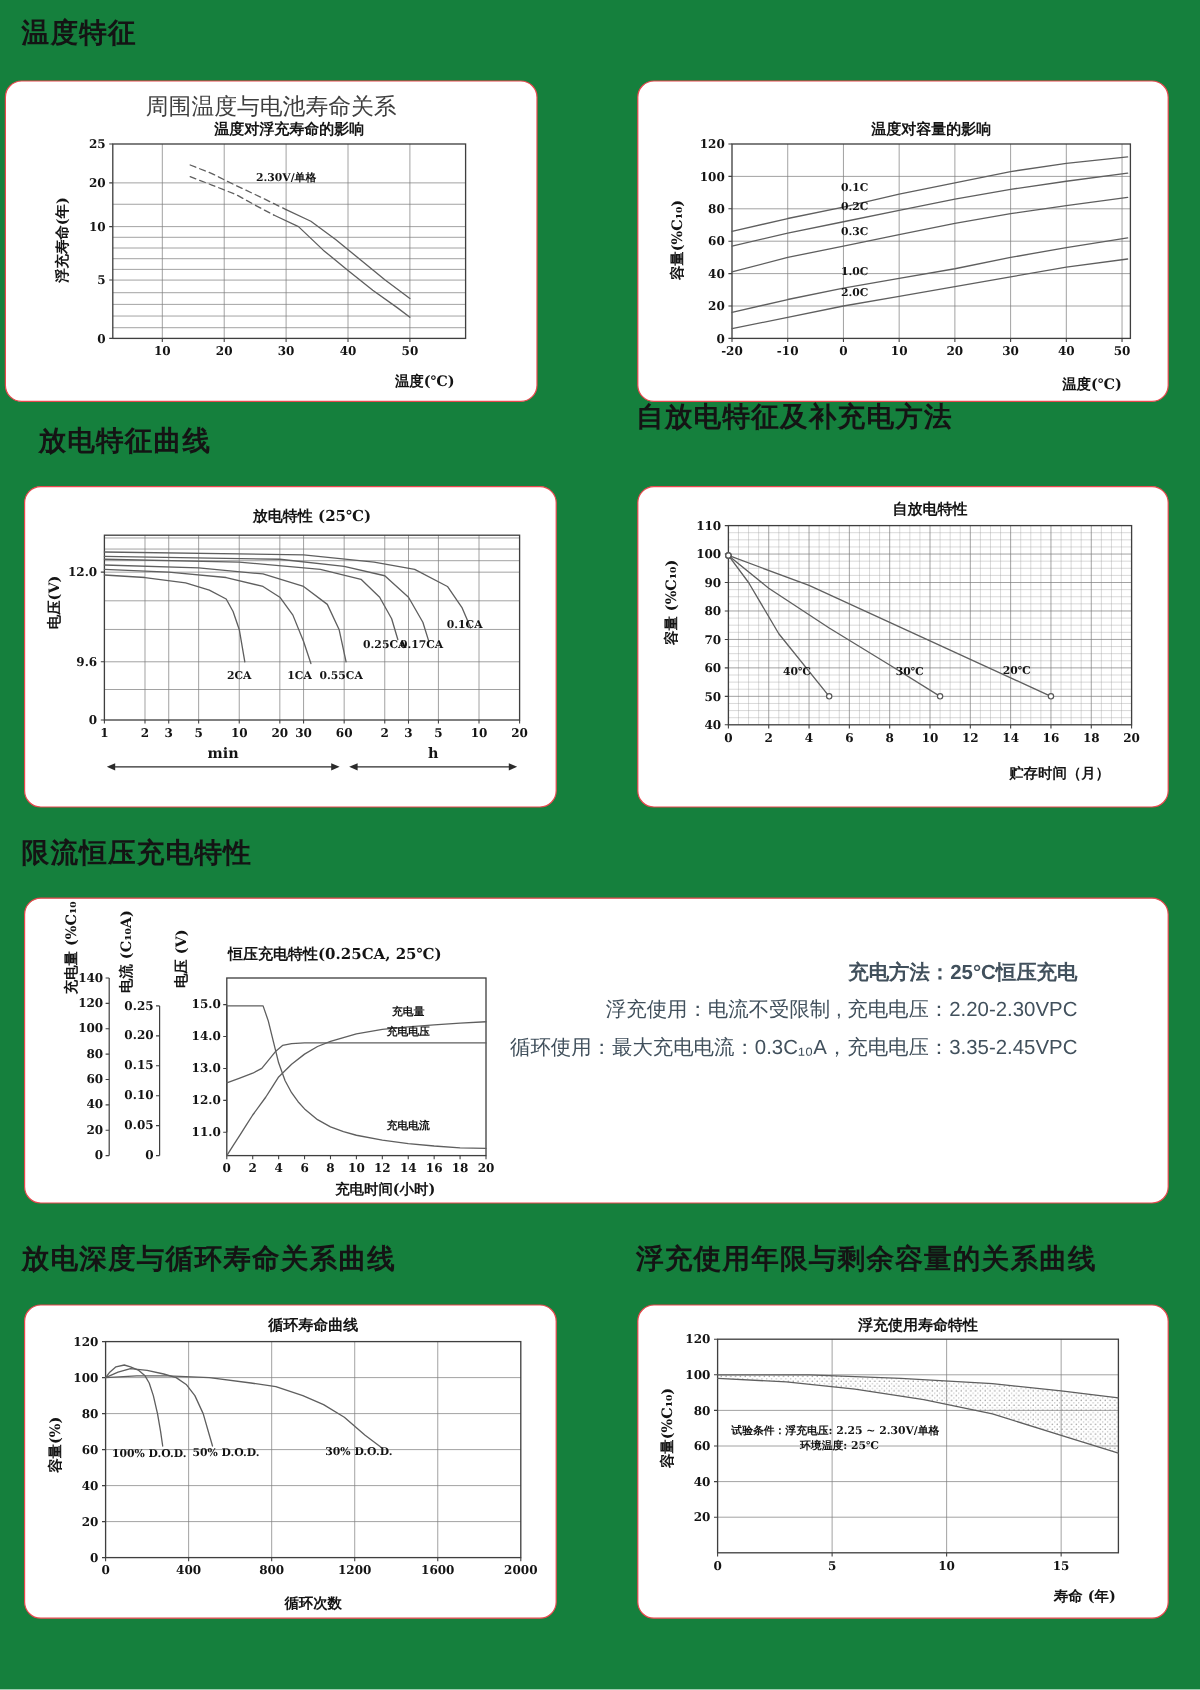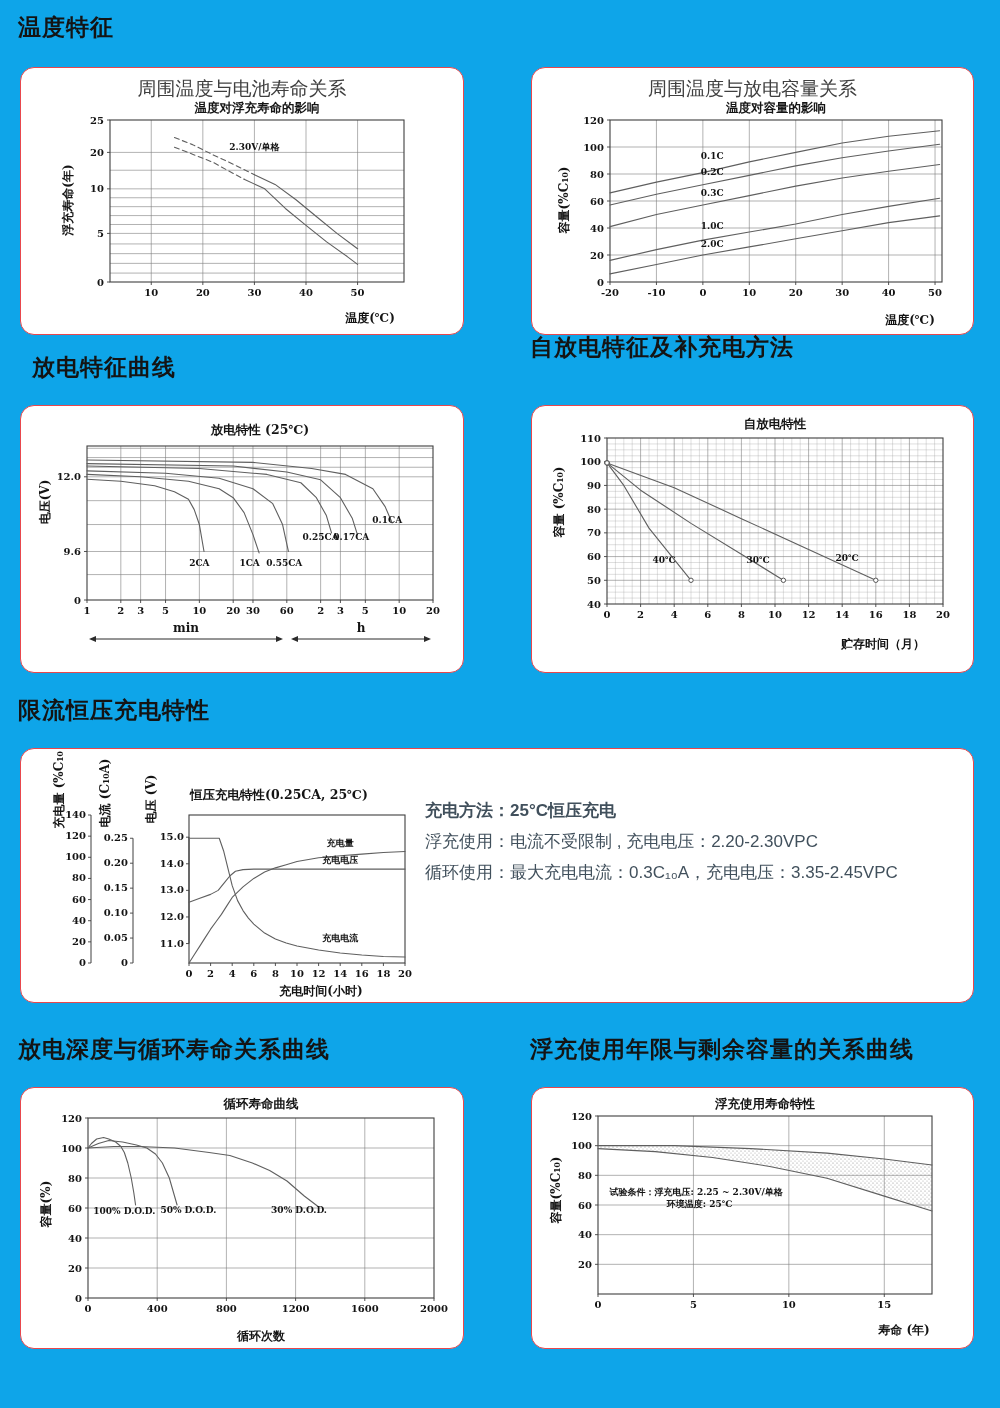--- a/index.html
+++ b/index.html
@@ -1,40 +1,40 @@
 <!DOCTYPE html>
 <html><head>
 <meta charset="utf-8">
 <style>
   html,body{margin:0;padding:0;background:#fff;}
-  .page{position:relative;width:1000px;height:1408px;background:#0ea5e9;overflow:hidden;
+  .page{position:relative;width:1000px;height:1408px;background:#15803d;overflow:hidden;
         font-family:"Liberation Sans",sans-serif;}
   .h1{position:absolute;font-size:23px;font-weight:bold;color:#141414;letter-spacing:1px;}
   .rbox{position:absolute;border:1.6px solid #e8474d;border-radius:14px;background:#fff;}
   .bhead{position:absolute;left:0;right:0;top:8px;text-align:center;font-size:19px;color:#3f3f3f;}
   .chart{position:absolute;}
   .chart svg{display:block;}
   svg text{fill:#141414;font-family:"DejaVu Serif",serif;font-weight:bold;}
   .tk{font-size:10px;}
   .ct{font-size:12.5px;}
   .at{font-size:12px;}
   .lb{font-size:9px;}
   .notes{position:absolute;left:404px;top:46px;font-size:17px;color:#41505c;line-height:31px;}
-  .nline{white-space:nowrap;}
+  .nline{white-space:nowrap;text-align:right;}
   .nb{font-weight:bold;}
   .ngap{height:17px;}
 </style>
 </head>
 <body>
 
 <div class="page">
 
   <div class="h1" style="left:18px;top:12px">温度特征</div>
 
-  <div class="rbox" style="left:20px;top:67px;width:442px;height:266px">
+  <div class="rbox" style="left:4px;top:67px;width:442px;height:266px">
     <div class="bhead">周围温度与电池寿命关系</div>
     <div class="chart" style="left:11px;top:32px">
         <svg viewBox="0 0 420 230" width="420" height="230">
           <line x1="119.26315789473685" x2="119.26315789473685" y1="20" y2="182" stroke="#7e7e7e" stroke-width="0.6"></line>
           <line x1="170.8421052631579" x2="170.8421052631579" y1="20" y2="182" stroke="#7e7e7e" stroke-width="0.6"></line>
           <line x1="222.42105263157893" x2="222.42105263157893" y1="20" y2="182" stroke="#7e7e7e" stroke-width="0.6"></line>
           <line x1="274" x2="274" y1="20" y2="182" stroke="#7e7e7e" stroke-width="0.6"></line>
           <line x1="325.57894736842104" x2="325.57894736842104" y1="20" y2="182" stroke="#7e7e7e" stroke-width="0.6"></line>
           <line y1="173.09" y2="173.09" x1="78" x2="372" stroke="#7e7e7e" stroke-width="0.6"></line>
           <line y1="163.37" y2="163.37" x1="78" x2="372" stroke="#7e7e7e" stroke-width="0.6"></line>
@@ -75,21 +75,20 @@
           <polyline points="212.10526315789474,79.16240000000002 232.73684210526315,88.85000000000001 253.36842105263156,108.452 274,125.381 294.63157894736844,141.824 315.2631578947368,156.566 325.57894736842104,164.34199999999998" fill="none" stroke="#5f5f5f" stroke-width="1.1" stroke-linejoin="round" stroke-linecap="round"></polyline>
           <text x="222.42105263157893" y="50.45599999999999" text-anchor="middle" class="lb" font-size="8.5">2.30V/单格</text>
           <text x="225" y="12" text-anchor="middle" class="ct" font-size="12.5">温度对浮充寿命的影响</text>
           <text x="338" y="222" text-anchor="middle" class="at" font-size="13">温度(℃)</text>
           <text x="40" y="100" text-anchor="middle" class="at" font-size="11" transform="rotate(-90 40 100)">浮充寿命(年)</text>
         </svg>
       </div>
   </div>
 
   <div class="rbox" style="left:531px;top:67px;width:441px;height:266px">
-    <div class="bhead">周围温度与放电容量关系</div>
     <div class="chart" style="left:6px;top:32px">
         <svg viewBox="0 0 430 230" width="430" height="230">
           <line x1="118.43356643356644" x2="118.43356643356644" y1="20" y2="182" stroke="#7e7e7e" stroke-width="0.6"></line>
           <line x1="164.86713286713288" x2="164.86713286713288" y1="20" y2="182" stroke="#7e7e7e" stroke-width="0.6"></line>
           <line x1="211.3006993006993" x2="211.3006993006993" y1="20" y2="182" stroke="#7e7e7e" stroke-width="0.6"></line>
           <line x1="257.73426573426576" x2="257.73426573426576" y1="20" y2="182" stroke="#7e7e7e" stroke-width="0.6"></line>
           <line x1="304.16783216783216" x2="304.16783216783216" y1="20" y2="182" stroke="#7e7e7e" stroke-width="0.6"></line>
           <line x1="350.6013986013986" x2="350.6013986013986" y1="20" y2="182" stroke="#7e7e7e" stroke-width="0.6"></line>
           <line x1="397.03496503496507" x2="397.03496503496507" y1="20" y2="182" stroke="#7e7e7e" stroke-width="0.6"></line>
           <line y1="155" y2="155" x1="72" x2="404" stroke="#7e7e7e" stroke-width="0.6"></line>

